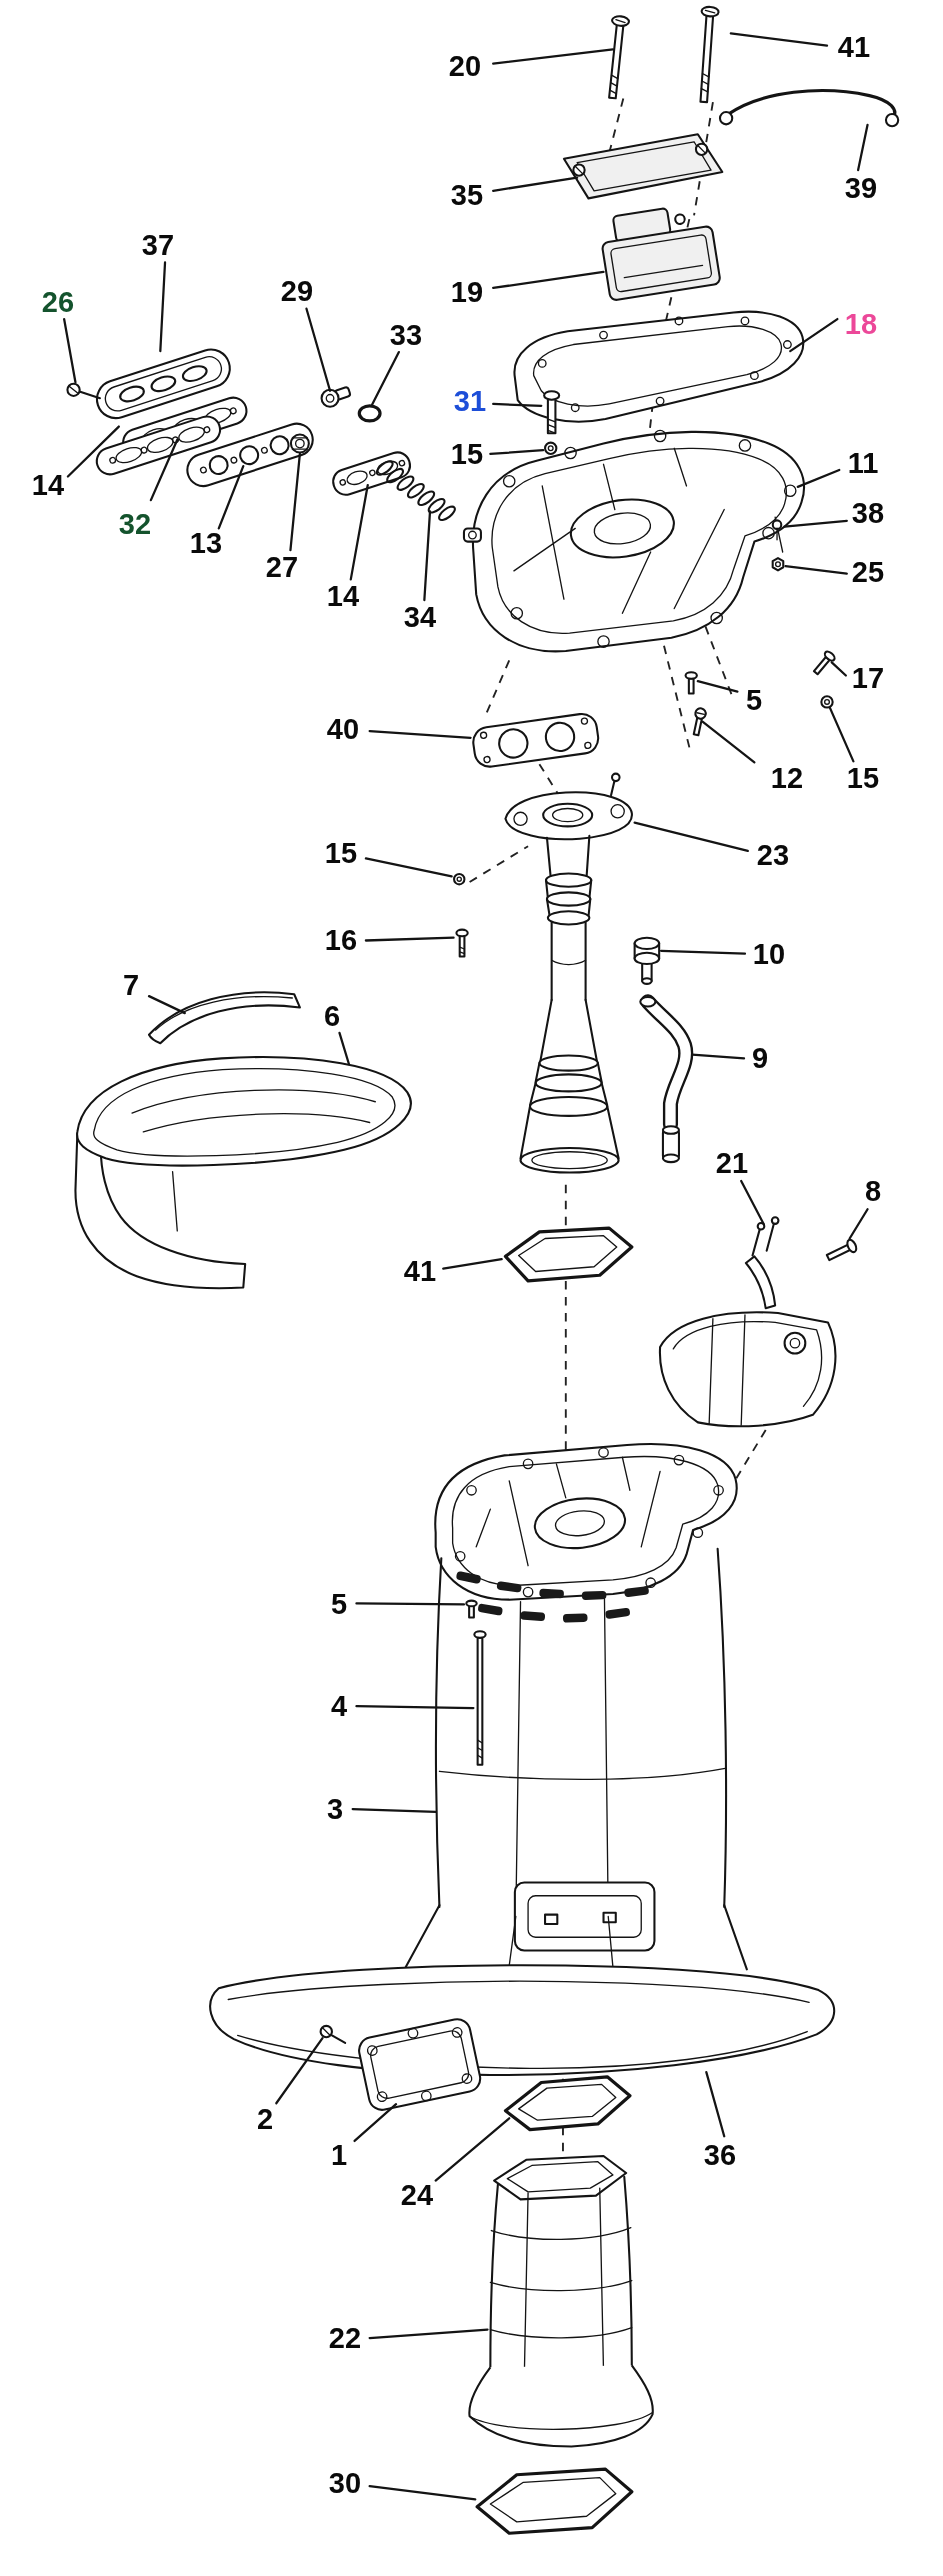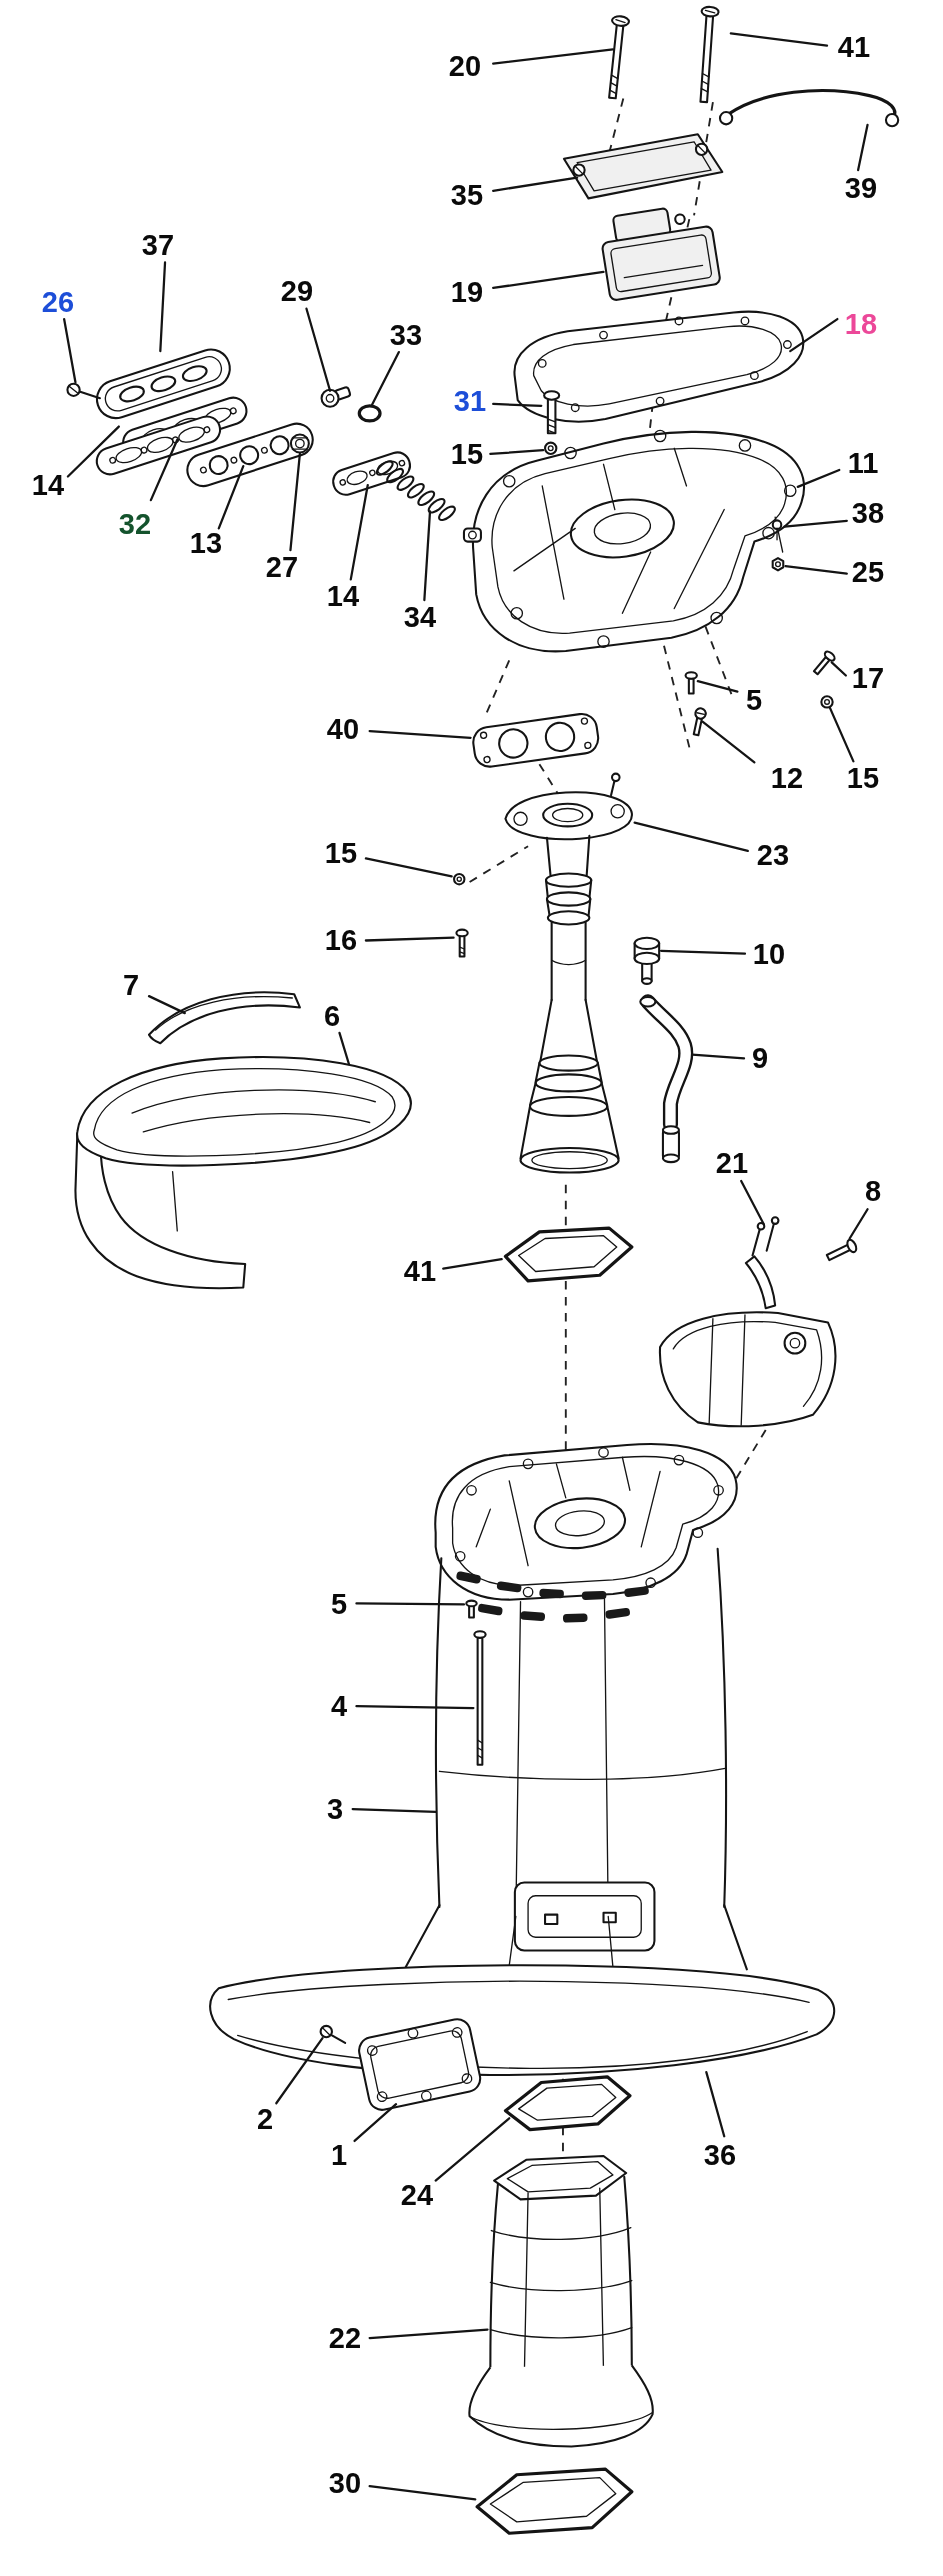--- a/index.html
+++ b/index.html
@@ -461,21 +461,21 @@
     </svg>
 
 <div id="callout-layer" class="stage" style="pointer-events:none">
       <div class="callout" style="left: 465px; top: 66px; color: rgb(10, 10, 10);">20</div>
       <div class="callout" style="left: 854px; top: 47px; color: rgb(10, 10, 10);">41</div>
       <div class="callout" style="left: 861px; top: 188px; color: rgb(10, 10, 10);">39</div>
       <div class="callout" style="left: 467px; top: 195px; color: rgb(10, 10, 10);">35</div>
       <div class="callout" style="left: 467px; top: 292px; color: rgb(10, 10, 10);">19</div>
       <div class="callout" style="left: 861px; top: 310px; color: #ec4899; margin-top: 14px;">18</div>
       <div class="callout" style="left: 158px; top: 245px; color: rgb(10, 10, 10);">37</div>
-      <div class="callout" style="left: 58px; top: 302px; color: #1d4ed8;">26</div>
+      <div class="callout" style="left: 58px; top: 302px; color: #14532d;">26</div>
       <div class="callout" style="left: 297px; top: 291px; color: rgb(10, 10, 10);">29</div>
       <div class="callout" style="left: 406px; top: 335px; color: rgb(10, 10, 10);">33</div>
       <div class="callout" style="left: 470px; top: 401px; color: #1d4ed8;">31</div>
       <div class="callout" style="left: 467px; top: 454px; color: rgb(10, 10, 10);">15</div>
       <div class="callout" style="left: 48px; top: 485px; color: rgb(10, 10, 10);">14</div>
       <div class="callout" style="left: 135px; top: 524px; color: #14532d;">32</div>
       <div class="callout" style="left: 206px; top: 543px; color: rgb(10, 10, 10);">13</div>
       <div class="callout" style="left: 282px; top: 567px; color: rgb(10, 10, 10);">27</div>
       <div class="callout" style="left: 343px; top: 596px; color: rgb(10, 10, 10);">14</div>
       <div class="callout" style="left: 420px; top: 617px; color: rgb(10, 10, 10);">34</div>

